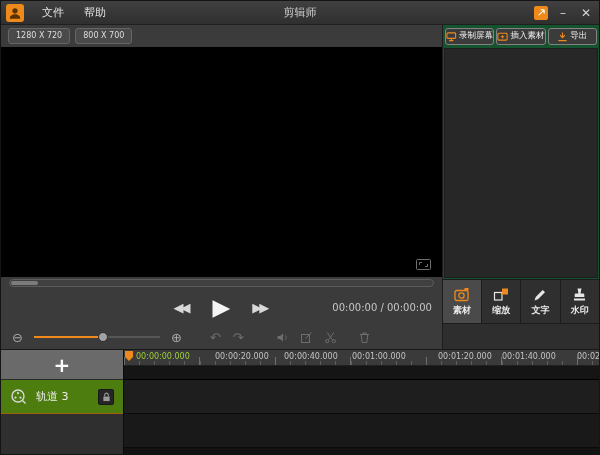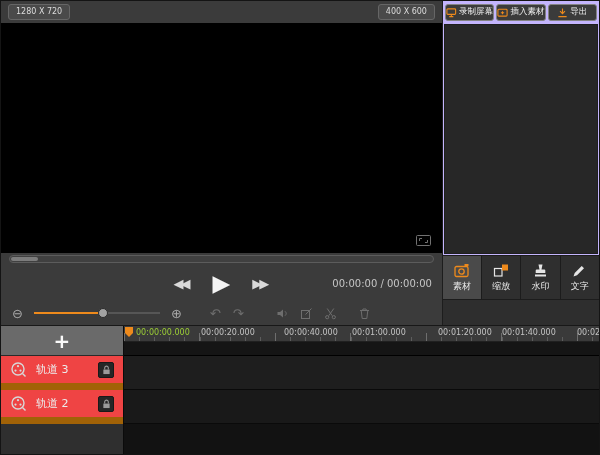--- a/index.html
+++ b/index.html
@@ -17,25 +17,25 @@
   .window-title { position:absolute; left:0; right:0; text-align:center; color:#cdcdcd;
     font-size:11px; pointer-events:none; }
   .tb-controls { margin-left:auto; display:flex; align-items:center; gap:7px; z-index:1; }
   .theme-btn { width:14px; height:14px; background:#ee8a1c; border-radius:2px;
     display:flex; align-items:center; justify-content:center; }
   .ctl-btn { color:#d6d6d6; font-size:12px; width:16px; text-align:center; line-height:14px; }
 
   
   .main { flex:0 0 324px; display:flex; }
   .left { width:452px; display:flex; flex-direction:column; background:#3b3b3b; }
-  .right { width:161px; display:flex; flex-direction:column; background:#c4b5fd;
+  .right { width:161px; display:flex; flex-direction:column; background:#14532d;
     border-left:1px solid #1d1d1d; }
 
   
-  .res-row { height:22px; display:flex; align-items:center; gap:5px; padding:0 7px;justify-content:space-between; }
+  .res-row { height:22px; display:flex; align-items:center; gap:5px; padding:0 7px; }
   .res-btn { height:16px; font-size:8px; color:#dcdcdc; background:#4a4a4a;
     border:1px solid #666; border-radius:3px; padding:0 7px; line-height:13px; }
 
   
   .preview { height:230px; background:#000; position:relative; }
   .fit-icon { position:absolute; right:11px; bottom:7px; opacity:.85; }
 
   
   .pan-row { height:12px; display:flex; align-items:center; padding:0 8px; }
   .pan-track { position:relative; flex:1; height:8px; background:#404040;
@@ -59,35 +59,35 @@
   .zthumb { position:absolute; left:55%; top:-4px; width:10px; height:10px; margin-left:-5px;
     border-radius:50%; background:#a2a2a2; border:1px solid #2c2c2c; }
   .tool-ic { display:flex; align-items:center; justify-content:center; width:18px; height:18px; }
 
   
   .actions { height:22px; display:flex; gap:2px; padding:2px 2px; align-items:center; }
   .act-btn { flex:1; height:17px; display:flex; align-items:center; justify-content:center;
     gap:2px; background:#3b3b3b; border:1px solid #838383; border-radius:3px;
     color:#f1f1f1; font-size:8.5px; white-space:nowrap; overflow:hidden; }
   .library { flex:1; background:#272727; border:1px solid #1e1e1e; margin:1px; }
-  .tabs { height:44px; display:flex; }
+  .tabs { height:44px; display:flex;font-weight:bold; }
   .tab { flex:1; display:flex; flex-direction:column; align-items:center; justify-content:center;
     gap:2px; background:#2f2f2f; border-right:1px solid #1c1c1c; border-top:1px solid #1c1c1c;
     color:#eaeaea; font-size:9px; overflow:hidden; }
   .tab:last-child { border-right:none; }
   .tab.selected { background:#4a4a4a; }
   .panel-footer { height:26px; background:#2e2e2e; border-top:1px solid #1c1c1c; }
 
   
   .timeline { flex:1; display:flex; border-top:1px solid #181818; min-height:0; }
   .headers { width:122px; display:flex; flex-direction:column; background:#333; }
   .add-row { height:30px; background:#6a6a6a; display:flex; align-items:center;
     justify-content:center; border-bottom:1px solid #2a2a2a; }
   .add-glyph { color:#fafafa; font-size:20px; font-weight:bold; line-height:1; }
-  .track-row { height:34px; background:#ef4444; border-bottom:7px solid #a16207;
+  .track-row { height:34px; background:#4d7c0f; border-bottom:1px solid #a16207;
     display:flex; align-items:center; padding:0 9px; gap:9px; }
   .track-label { color:#ececec; font-size:11px; flex:1; white-space:nowrap; }
   .lock-btn { width:16px; height:16px; background:#262626; border:1px solid #191919;
     border-radius:2px; display:flex; align-items:center; justify-content:center; }
   .hfiller { flex:1; background:#2f2f2f; }
 
   .lanes { flex:1; display:flex; flex-direction:column; border-left:1px solid #0b0b0b; min-width:0; }
   .ruler { height:16px; flex:0 0 16px; background:#3a3a3a; position:relative; overflow:hidden;
     border-bottom:1px solid #202020; }
   .ticks-minor { position:absolute; bottom:0; left:0; right:0; height:4px;
@@ -102,28 +102,48 @@
   .lane.alt { background:#191919; }
   .lfiller { flex:1; background:#121212; }
 
   svg { display:block; }
 </style>
 </head>
 <body>
 
 <div class="window">
 
+  <div class="titlebar">
+    <span class="app-logo">
+      <svg width="14" height="14" viewBox="0 0 16 16">
+        <circle cx="8" cy="5.5" r="3" fill="#5a3100"></circle>
+        <path d="M2 14.5c0-3.4 2.7-5.2 6-5.2s6 1.8 6 5.2z" fill="#5a3100"></path>
+      </svg>
+    </span>
+    <span class="menu-item">文件</span>
+    <span class="menu-item">帮助</span>
+    <span class="window-title">剪辑师</span>
+    <span class="tb-controls">
+      <span class="theme-btn">
+        <svg width="9" height="9" viewBox="0 0 10 10">
+          <path d="M2 8L8 2M8 2v4M8 2H4" stroke="#fff" stroke-width="1.2" fill="none"></path>
+        </svg>
+      </span>
+      <span class="ctl-btn">–</span>
+      <span class="ctl-btn">✕</span>
+    </span>
+  </div>
 
   <div class="main">
 
     <div class="left">
 
       <div class="res-row">
         <span class="res-btn">1280 X 720</span>
-        <span class="res-btn">400 X 600</span>
+        <span class="res-btn">800 X 700</span>
       </div>
 
       <div class="preview">
         <span class="fit-icon">
           <svg width="15" height="11" viewBox="0 0 15 11">
             <rect x="0.5" y="0.5" width="14" height="10" rx="1" fill="none" stroke="#858585"></rect>
             <path d="M3.5 3.5h2.5M3.5 3.5v2.5M11.5 7.5H9M11.5 7.5V5" stroke="#858585" fill="none"></path>
           </svg>
         </span>
       </div>
@@ -221,30 +241,30 @@
         </span>
         <span class="tab">
           <svg width="17" height="15" viewBox="0 0 17 15">
             <rect x="1.5" y="5.5" width="7.5" height="7.5" fill="none" stroke="#e6e6e6" stroke-width="1.2"></rect>
             <rect x="9" y="1.5" width="6" height="6" fill="#ee8a1c"></rect>
           </svg>
           <span>缩放</span>
         </span>
         <span class="tab">
           <svg width="17" height="15" viewBox="0 0 17 15">
+            <path d="M2.5 13.5l1.2-3.5 7-7 2.3 2.3-7 7z" fill="#e6e6e6"></path>
+          </svg>
+          <span>文字</span>
+        </span>
+        <span class="tab">
+          <svg width="17" height="15" viewBox="0 0 17 15">
             <path d="M6.5 1.5h4l-1 5h2.8a1 1 0 011 1V10H3.7V7.5a1 1 0 011-1h2.8z" fill="#e6e6e6"></path>
             <rect x="3" y="11.5" width="11" height="2" fill="#e6e6e6"></rect>
           </svg>
           <span>水印</span>
-        </span>
-        <span class="tab">
-          <svg width="17" height="15" viewBox="0 0 17 15">
-            <path d="M2.5 13.5l1.2-3.5 7-7 2.3 2.3-7 7z" fill="#e6e6e6"></path>
-          </svg>
-          <span>文字</span>
         </span>
       </div>
 
       <div class="panel-footer"></div>
     </div>
   </div>
 
   <div class="timeline">
 
     <div class="headers">
@@ -260,50 +280,34 @@
           <path d="M12.5 12.5l3 3" stroke="#d8d8d8" stroke-width="1.4"></path>
         </svg>
         <span class="track-label">轨道 3</span>
         <span class="lock-btn">
           <svg width="9" height="10" viewBox="0 0 10 11">
             <rect x="1.5" y="5" width="7" height="5" fill="#9a9a9a"></rect>
             <path d="M3 5V3.2a2 2 0 014 0V5" fill="none" stroke="#9a9a9a" stroke-width="1.2"></path>
           </svg>
         </span>
       </div>
-      <div class="track-row">
-        <svg width="17" height="17" viewBox="0 0 17 17">
-          <circle cx="8" cy="8" r="6" fill="none" stroke="#d8d8d8" stroke-width="1.4"></circle>
-          <circle cx="8" cy="5.2" r="1.1" fill="#d8d8d8"></circle>
-          <circle cx="5.5" cy="9.6" r="1.1" fill="#d8d8d8"></circle>
-          <circle cx="10.5" cy="9.6" r="1.1" fill="#d8d8d8"></circle>
-          <path d="M12.5 12.5l3 3" stroke="#d8d8d8" stroke-width="1.4"></path>
-        </svg>
-        <span class="track-label">轨道 2</span>
-        <span class="lock-btn">
-          <svg width="9" height="10" viewBox="0 0 10 11">
-            <rect x="1.5" y="5" width="7" height="5" fill="#9a9a9a"></rect>
-            <path d="M3 5V3.2a2 2 0 014 0V5" fill="none" stroke="#9a9a9a" stroke-width="1.2"></path>
-          </svg>
-        </span>
-      </div>
       <div class="hfiller"></div>
     </div>
 
     <div class="lanes">
       <div class="ruler">
         <span class="ticks-minor"></span>
         <span class="ticks-major"></span>
         <span class="playhead">
           <svg width="10" height="14" viewBox="0 0 10 14">
             <path d="M1 1h8v6l-4 4-4-4z" fill="#ee8a1c"></path>
           </svg>
         </span>
         <span class="ruler-label zero" style="left:12px">00:00:00.000</span>
-        <span class="ruler-label" style="left:77px">00:00:20.000</span>
+        <span class="ruler-label" style="left:91px">00:00:20.000</span>
         <span class="ruler-label" style="left:160px">00:00:40.000</span>
         <span class="ruler-label" style="left:228px">00:01:00.000</span>
         <span class="ruler-label" style="left:314px">00:01:20.000</span>
         <span class="ruler-label" style="left:378px">00:01:40.000</span>
         <span class="ruler-label" style="left:453px">00:02:00.000</span>
       </div>
       <div class="lane-strip"></div>
       <div class="lane"></div>
       <div class="lane alt"></div>
       <div class="lfiller"></div>

